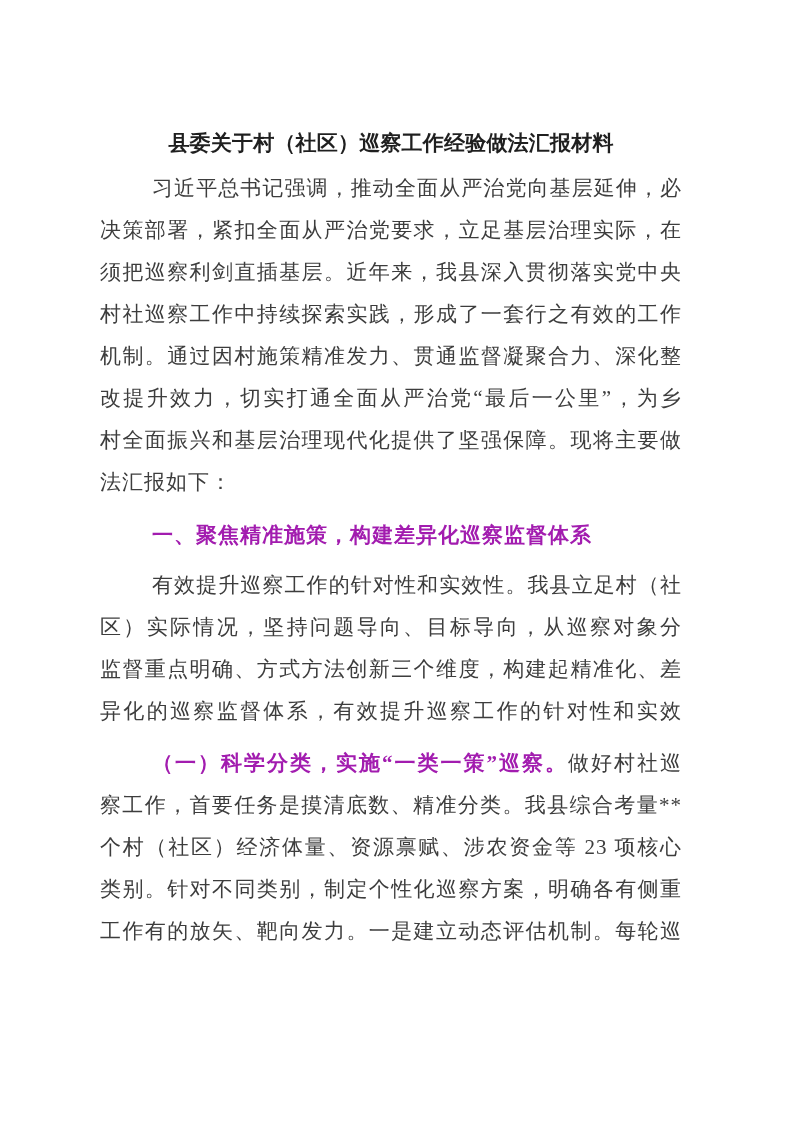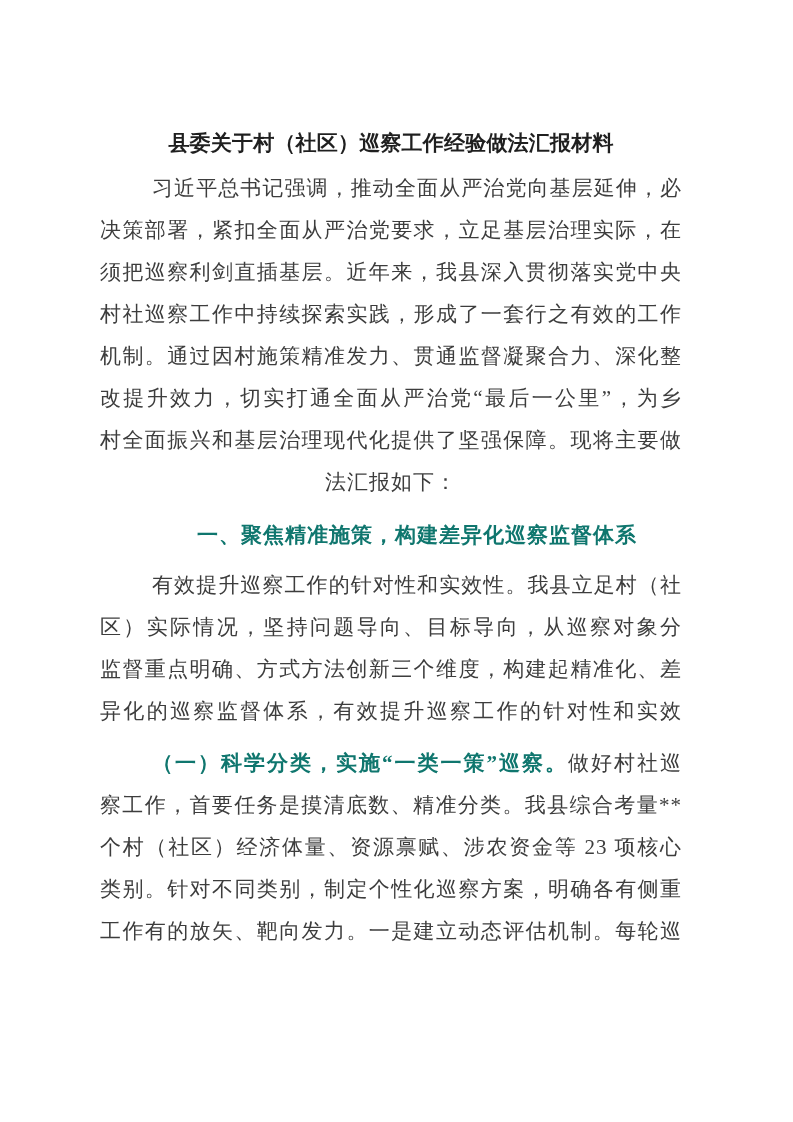--- a/index.html
+++ b/index.html
@@ -34,32 +34,32 @@
   }
   .block { margin: 0; }
   .block-heading { margin-top: 11px; margin-bottom: 8px; }
   .block-sub-paragraph { margin-top: 10px; }
   .line {
     font-size: 21px;
     color: #3d3d3d;
     line-height: 42px;
     height: 42px;
     letter-spacing: 1px;
-    text-align: center;
+    text-align: left;
     overflow: hidden;
   }
   .line.fill {
     text-align: justify;
     text-align-last: justify;
   }
   .line.indent { text-indent: 52px; }
   .block-heading .line,
   .seg-bold {
     font-weight: bold;
-    color: #0f766e;
+    color: #a21caf;
   }
 </style>
 </head>
 <body>
 
 <div class="page">
   <div class="content">
     <div class="doc-title">县委关于村（社区）巡察工作经验做法汇报材料</div>
 
   <div class="block block-paragraph">

